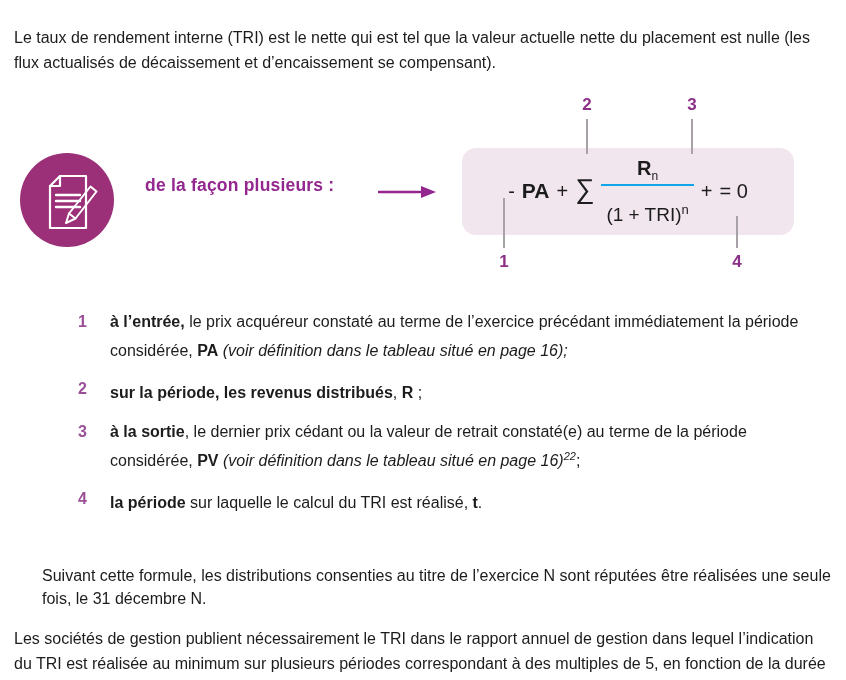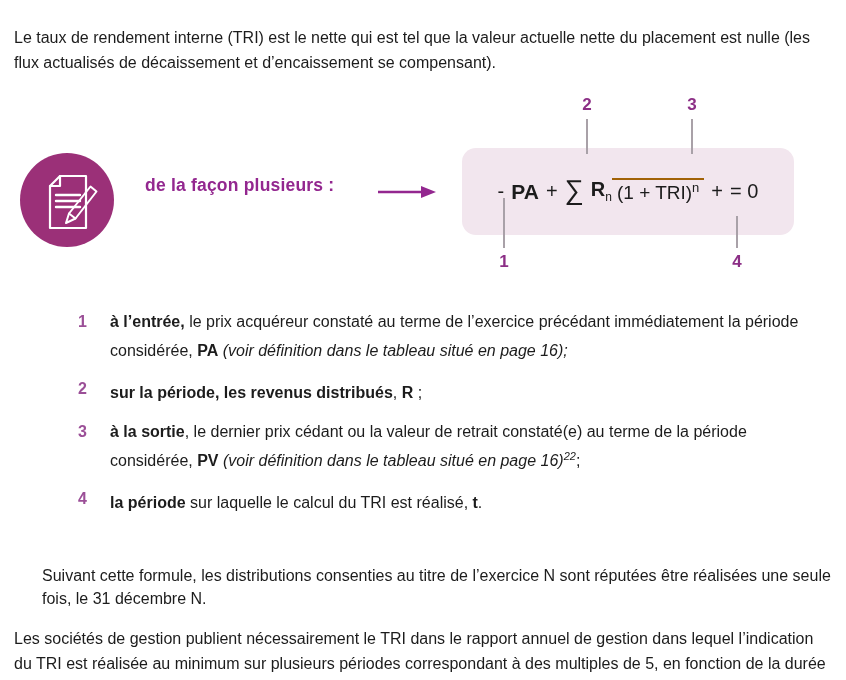--- a/index.html
+++ b/index.html
@@ -18,25 +18,25 @@
   }
   .arrow { position:absolute; left:378px; top:93px; }
   .formula-box {
     position:absolute; left:462px; top:57px; width:332px; height:87px;
     background:#f2e6ee; border-radius:14px;
     display:flex; align-items:center; justify-content:center;
   }
   .formula-row { display:flex; align-items:center; gap:7px; font-size:20px; white-space:nowrap; }
   .f-pa { font-weight:700; font-size:21px; }
   .f-sigma { font-size:27px; line-height:1; margin-top:-3px; }
-  .frac { display:inline-flex; flex-direction:row; align-items:center; }
+  .frac { display:inline-flex; flex-direction:column; align-items:center; }
   .frac .num { font-weight:700; font-size:20px; padding-bottom:1px; }
   .frac .num sub { font-size:12px; font-weight:400; }
   .frac .num sub.bsub { font-weight:700; }
-  .frac .den { border-top:2px solid #a16207; padding:0 5px 0 5px; font-size:19px; font-weight:400; }
+  .frac .den { border-top:2px solid #0ea5e9; padding:16px 5px 0 5px; font-size:19px; font-weight:400; }
   .frac .den sup { font-size:13px; }
   .frac .den sup.bsup { font-weight:700; }
   .callout-line { position:absolute; width:2px; background:#a9a1a8; }
   .callout-num { position:absolute; width:18px; text-align:center; font-weight:700; font-size:17px; color:#8c2f86; }
   .cl-2 { left:586px; top:28px; height:35px; }
   .cl-3 { left:691px; top:28px; height:35px; }
   .cl-1 { left:503px; top:107px; height:50px; }
   .cl-4 { left:736px; top:125px; height:32px; }
   .cn-2 { left:578px; top:4px; }
   .cn-3 { left:683px; top:4px; }

